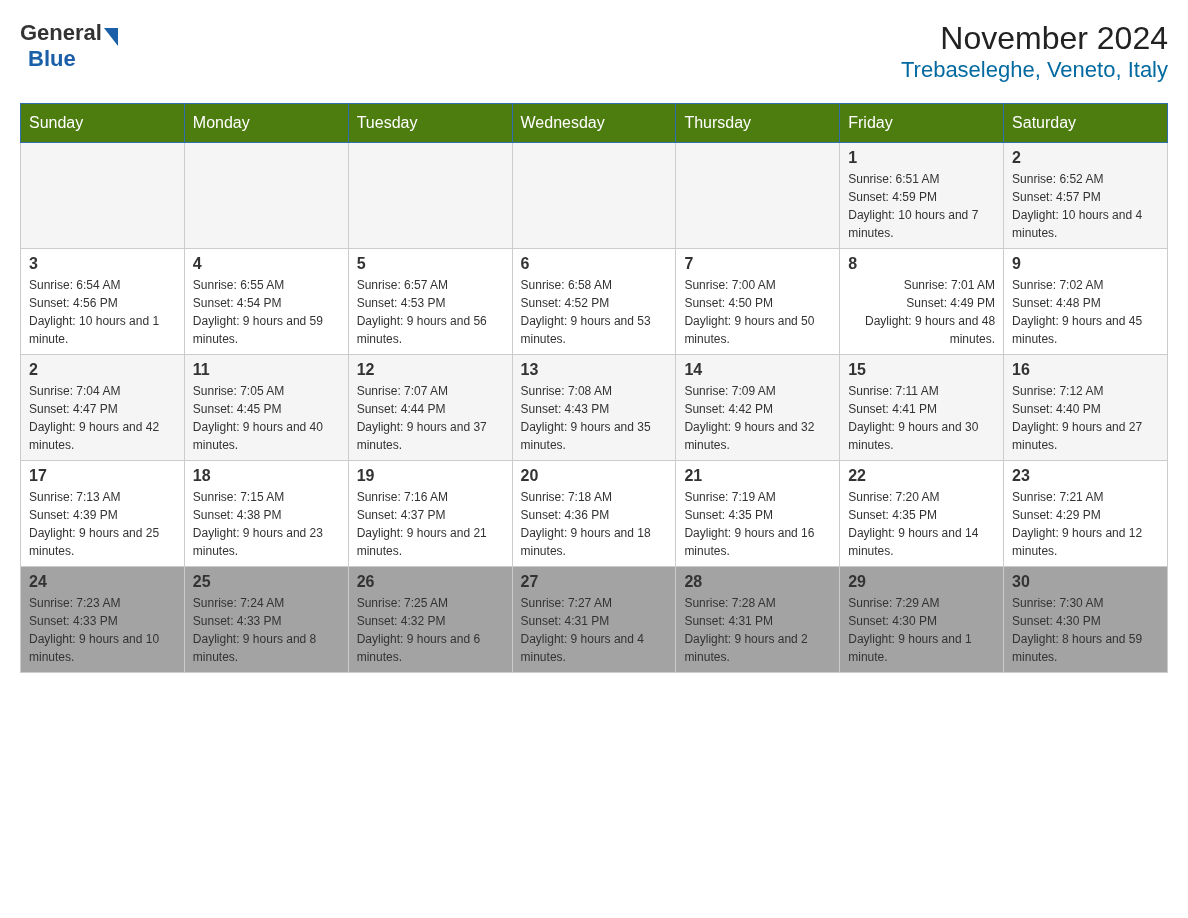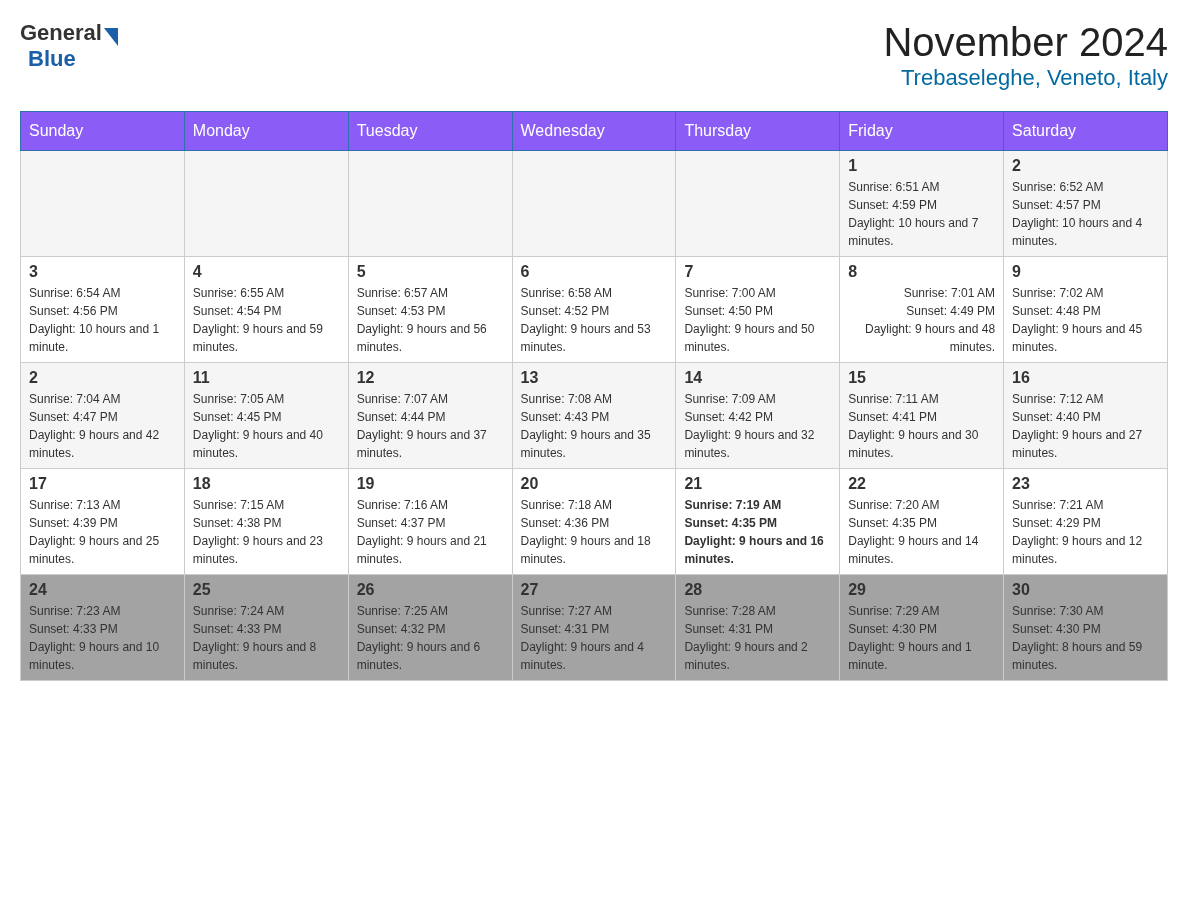--- a/index.html
+++ b/index.html
@@ -41,34 +41,34 @@
     .logo-blue {
       font-size: 22px;
       font-weight: bold;
       color: #1a5fa8;
       margin-left: 4px;
     }
     .title-section {
       text-align: right;
     }
     .month-title {
-      font-size: 40px;
+      font-size: 32px;
       font-weight: normal;
       color: #222;
     }
     .location-title {
       font-size: 22px;
       color: #0369a1;
     }
     .calendar {
       width: 100%;
       border-collapse: collapse;
     }
     .calendar th {
-      background-color: #8b5cf6;
+      background-color: #4d7c0f;
       color: white;
       padding: 10px 8px;
       text-align: left;
       font-size: 16px;
       font-weight: normal;
       border: 1px solid #2f6fad;
     }
     .calendar td {
       vertical-align: top;
       padding: 6px 8px;
@@ -275,21 +275,21 @@
 Daylight: 9 hours and 21 minutes.</div>
         </td>
         <td>
           <span class="day-number">20</span>
           <div class="day-info" style="white-space: pre-line;">Sunrise: 7:18 AM
 Sunset: 4:36 PM
 Daylight: 9 hours and 18 minutes.</div>
         </td>
         <td>
           <span class="day-number">21</span>
-          <div class="day-info" style="white-space: pre-line; font-weight: bold;">Sunrise: 7:19 AM
+          <div class="day-info" style="white-space: pre-line;">Sunrise: 7:19 AM
 Sunset: 4:35 PM
 Daylight: 9 hours and 16 minutes.</div>
         </td>
         <td>
           <span class="day-number">22</span>
           <div class="day-info" style="white-space: pre-line;">Sunrise: 7:20 AM
 Sunset: 4:35 PM
 Daylight: 9 hours and 14 minutes.</div>
         </td>
         <td>

